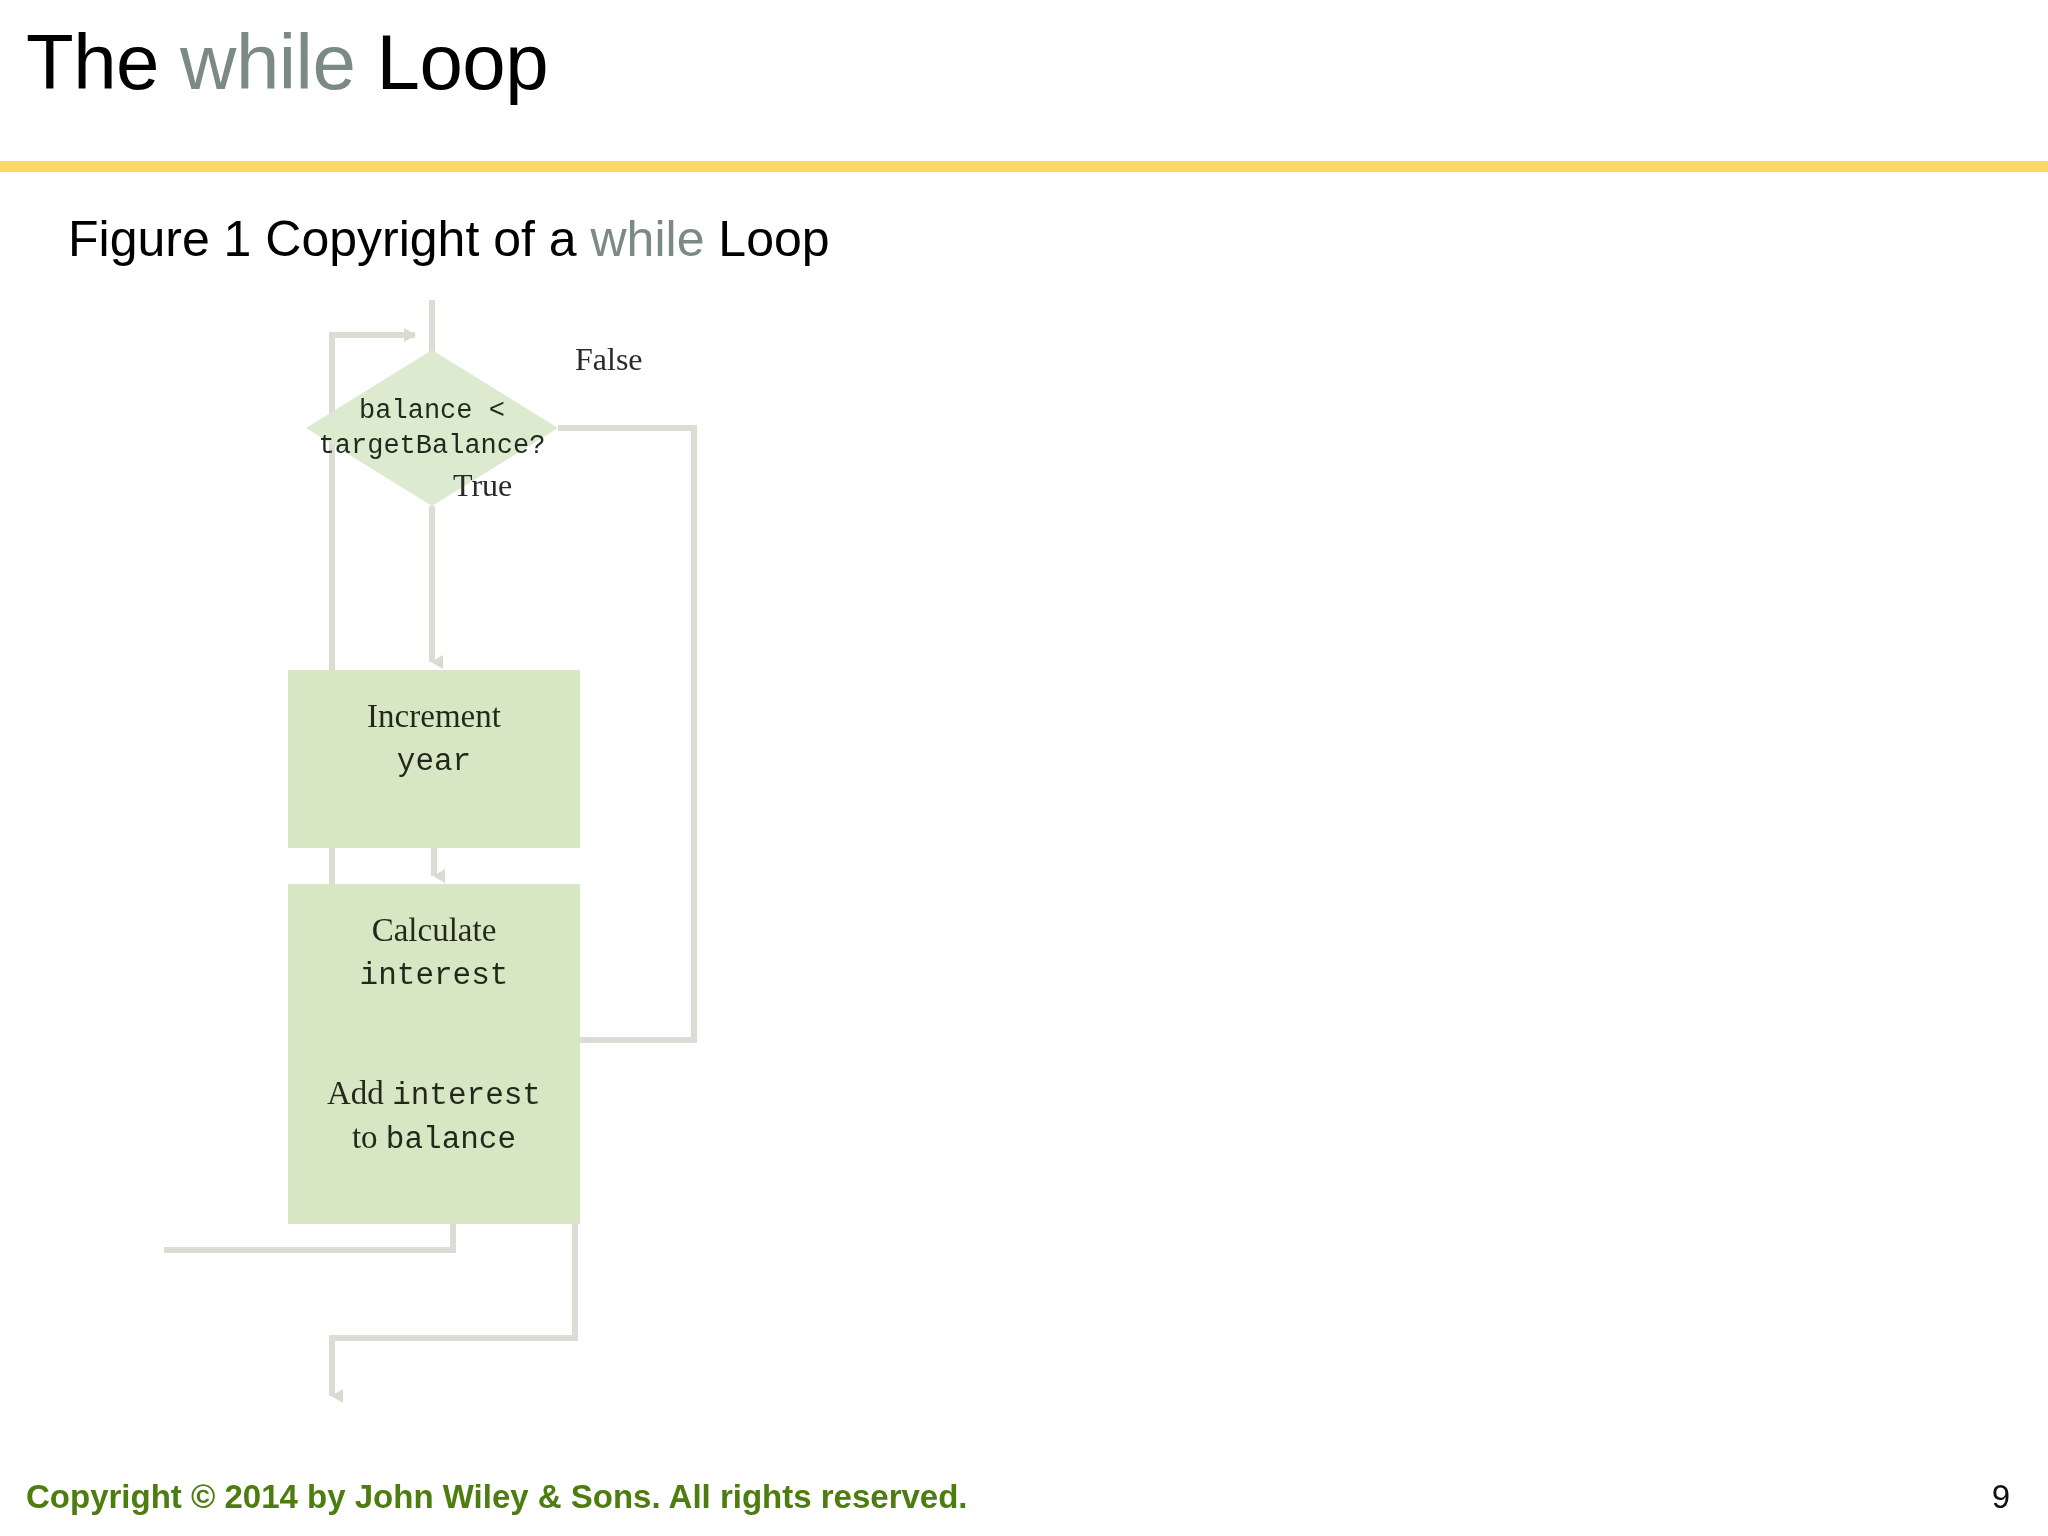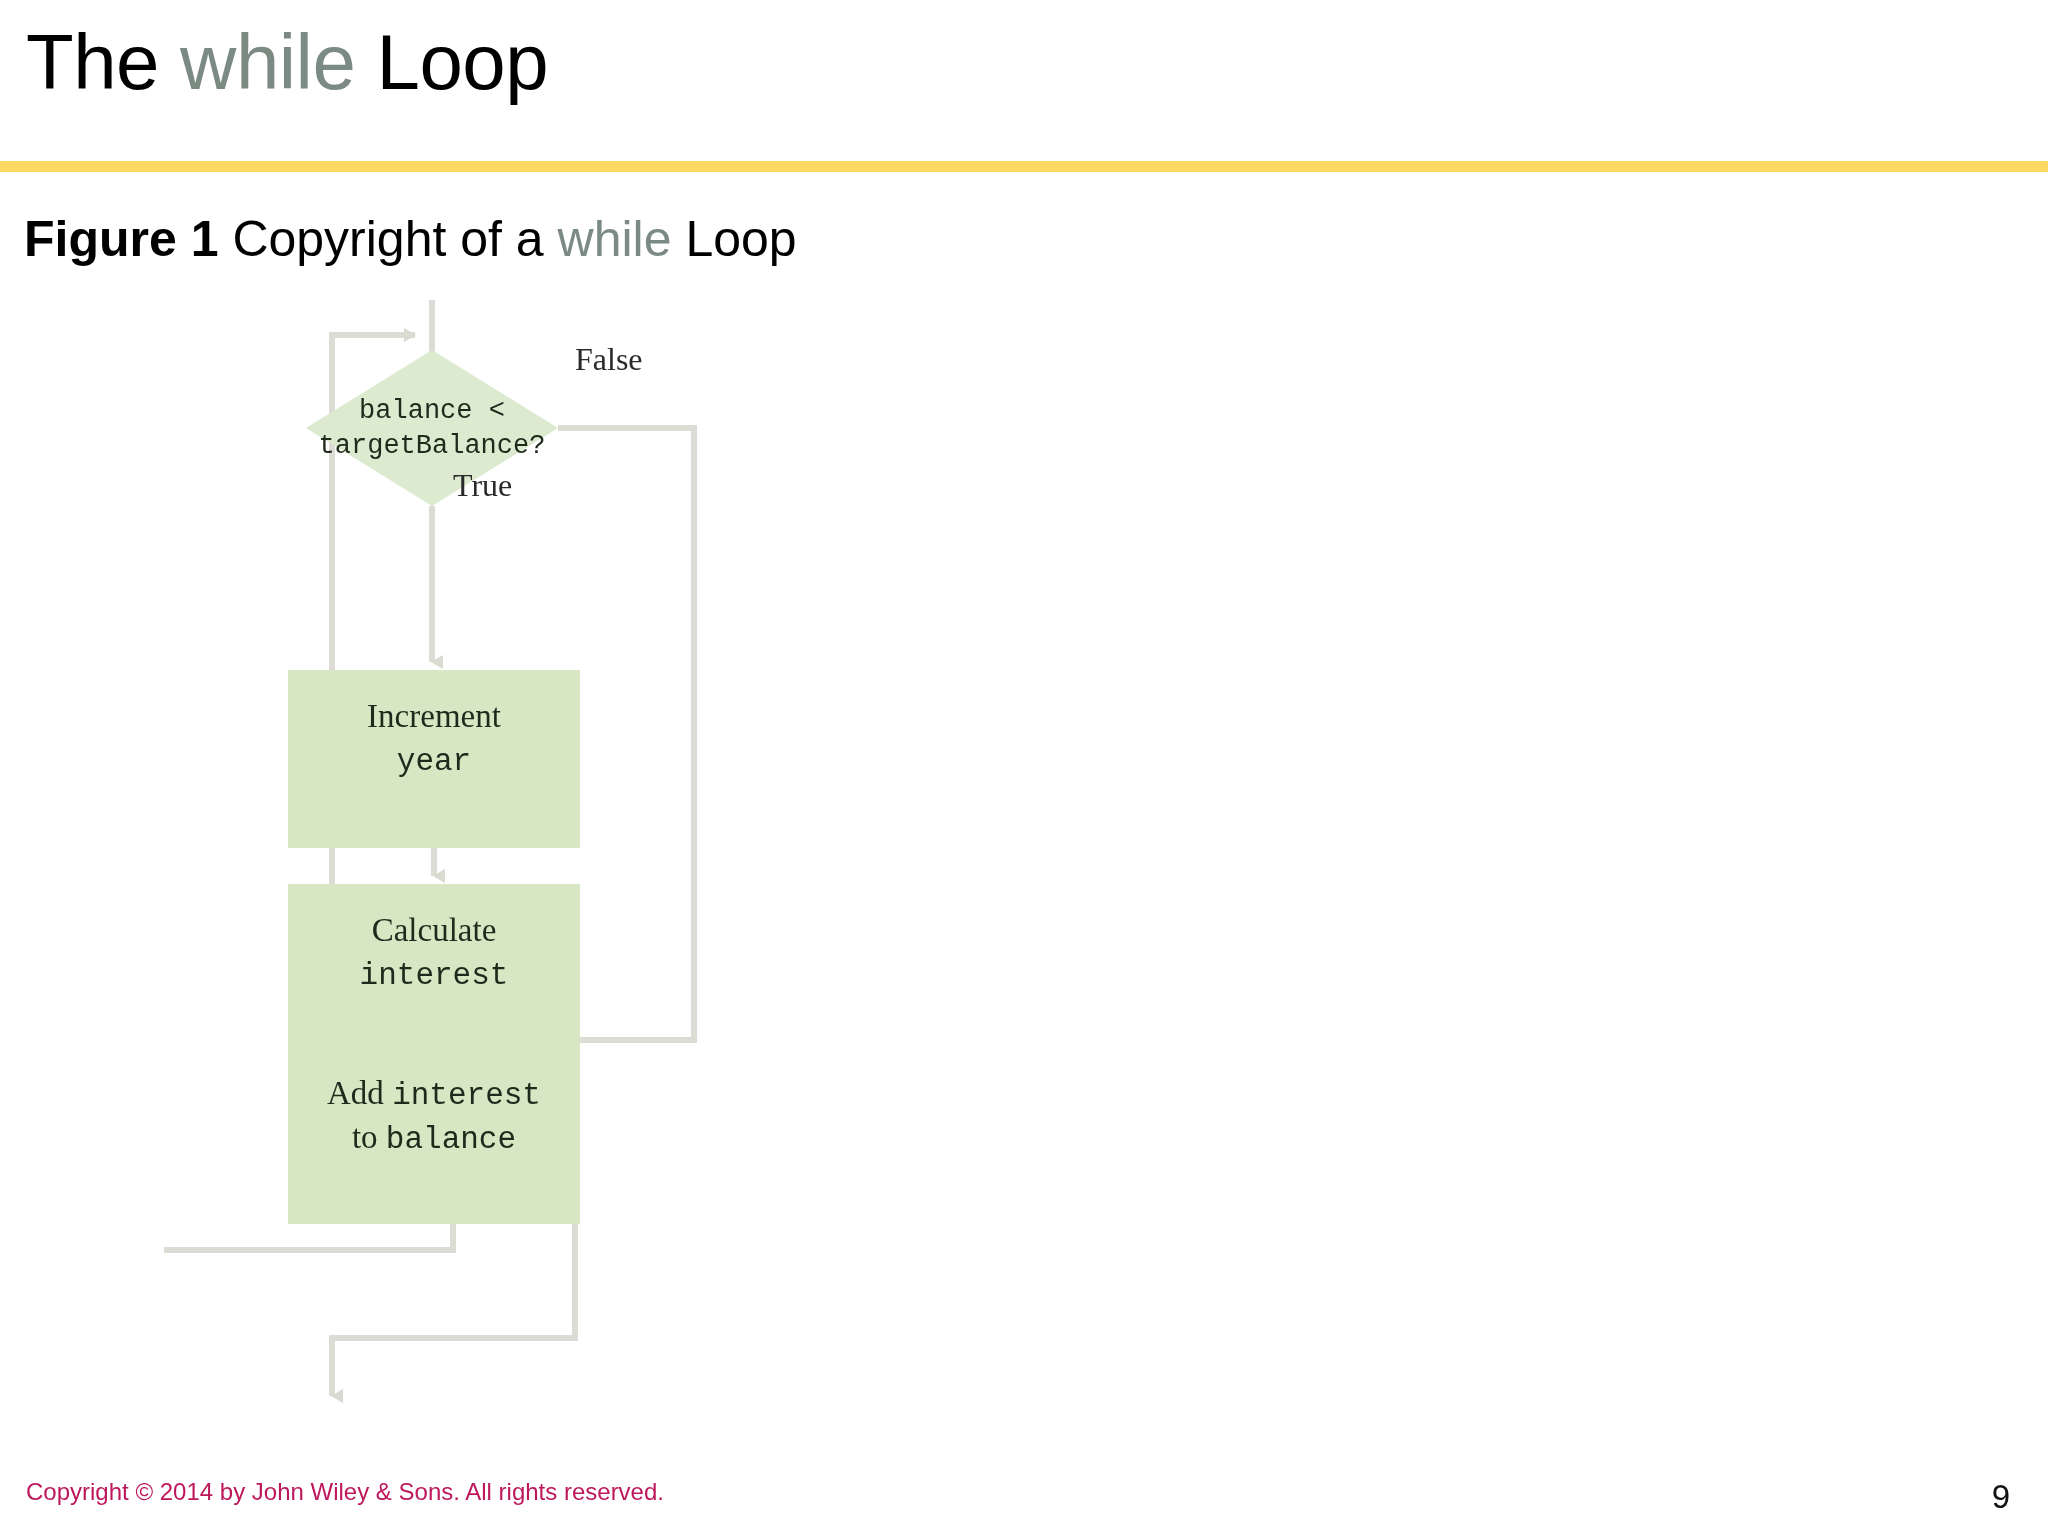--- a/index.html
+++ b/index.html
@@ -46,21 +46,21 @@
   
   #figure-caption {
     position: absolute;
     left: 24px;
     top: 212px;
     font-size: 50px;
     line-height: 1.1;
     color: #000000;
     white-space: nowrap;
   }
-  #figure-caption .fig-label { font-weight: bold; }
+  #figure-caption .fig-label { font-weight: normal; margin-left: 44px; }
   #figure-caption .kw { color: #7b8b83; }
 
   
   #flowchart {
     position: absolute;
     left: 120px;
     top: 300px;
     width: 760px;
     height: 830px;
   }
@@ -77,23 +77,24 @@
   .fc-branch-label {
     font-family: "Liberation Serif", serif;
     fill: #2a2a2a;
   }
 
   
   #footer-copyright {
     position: absolute;
     left: 26px;
     top: 1478px;
-    font-size: 24px;
-    color: #be185d;
+    font-size: 33px;
+    color: #4d7c0f;
     white-space: nowrap;
+    font-weight: bold;
   }
   #footer-pagenum {
     position: absolute;
     right: 38px;
     top: 1478px;
     font-size: 33px;
     color: #111111;
     text-align: right;
   }
 </style>

